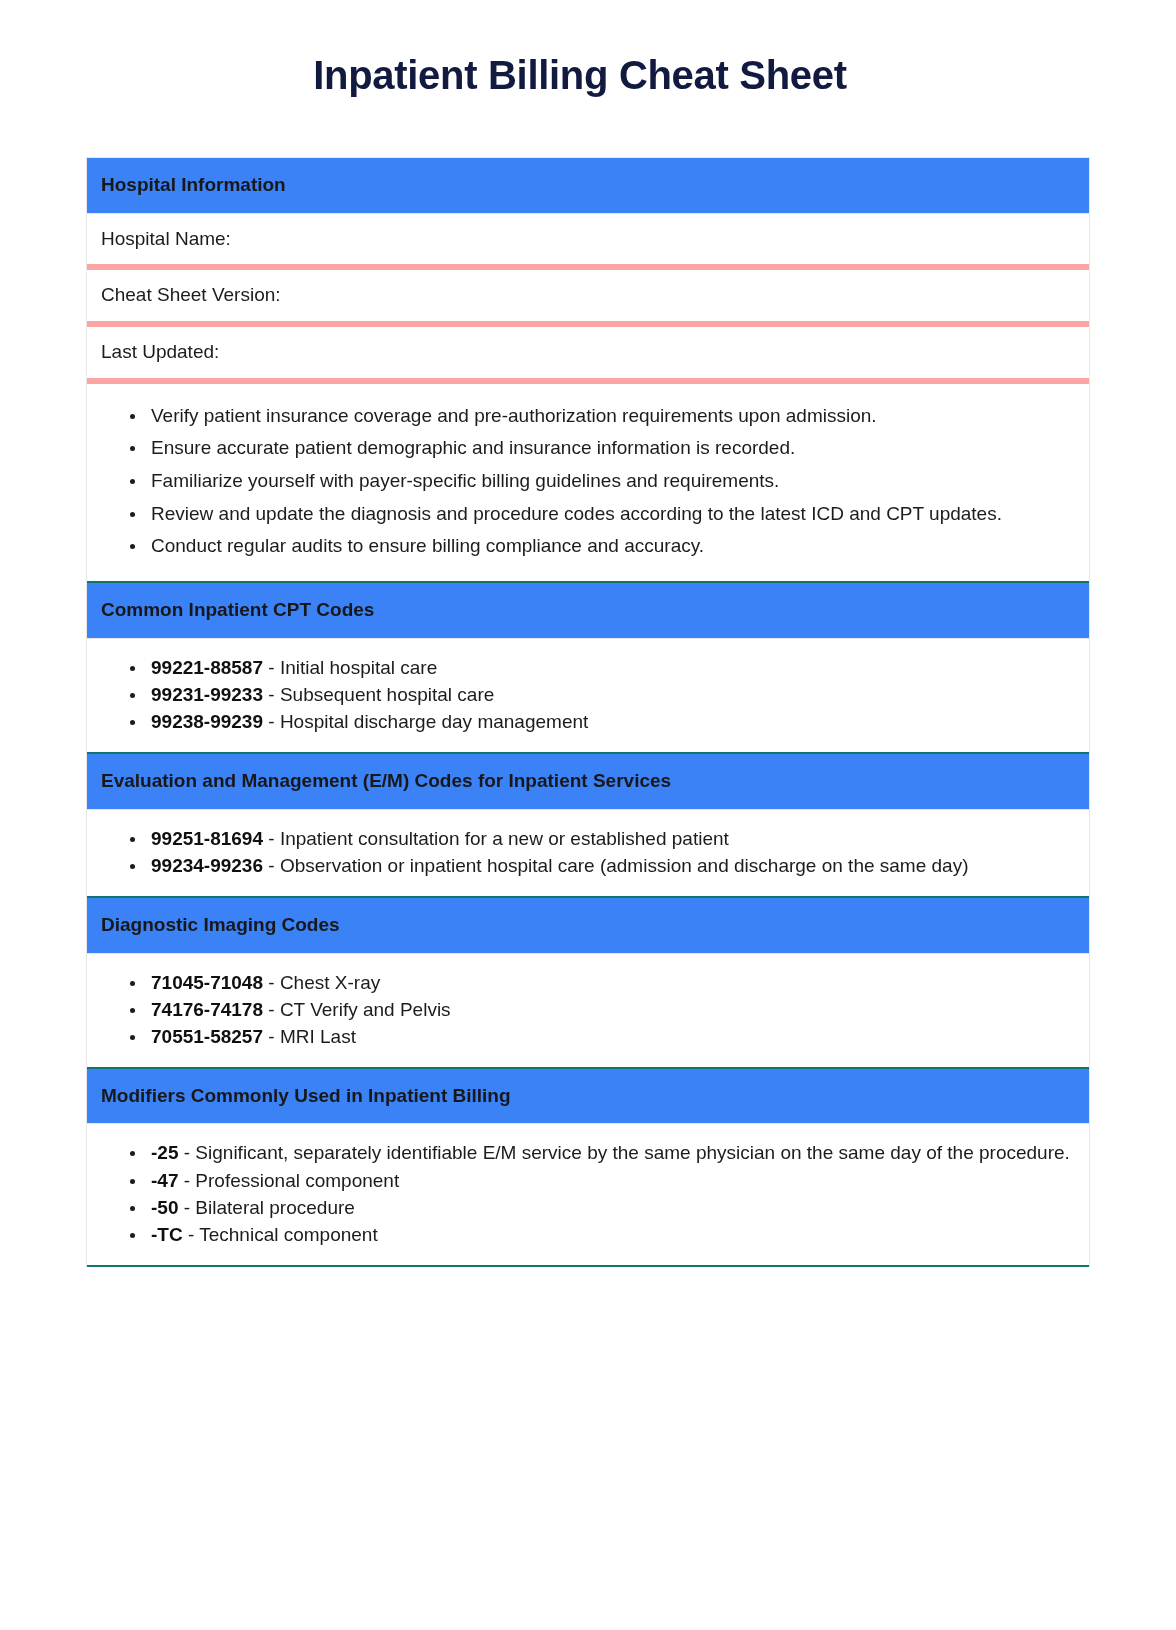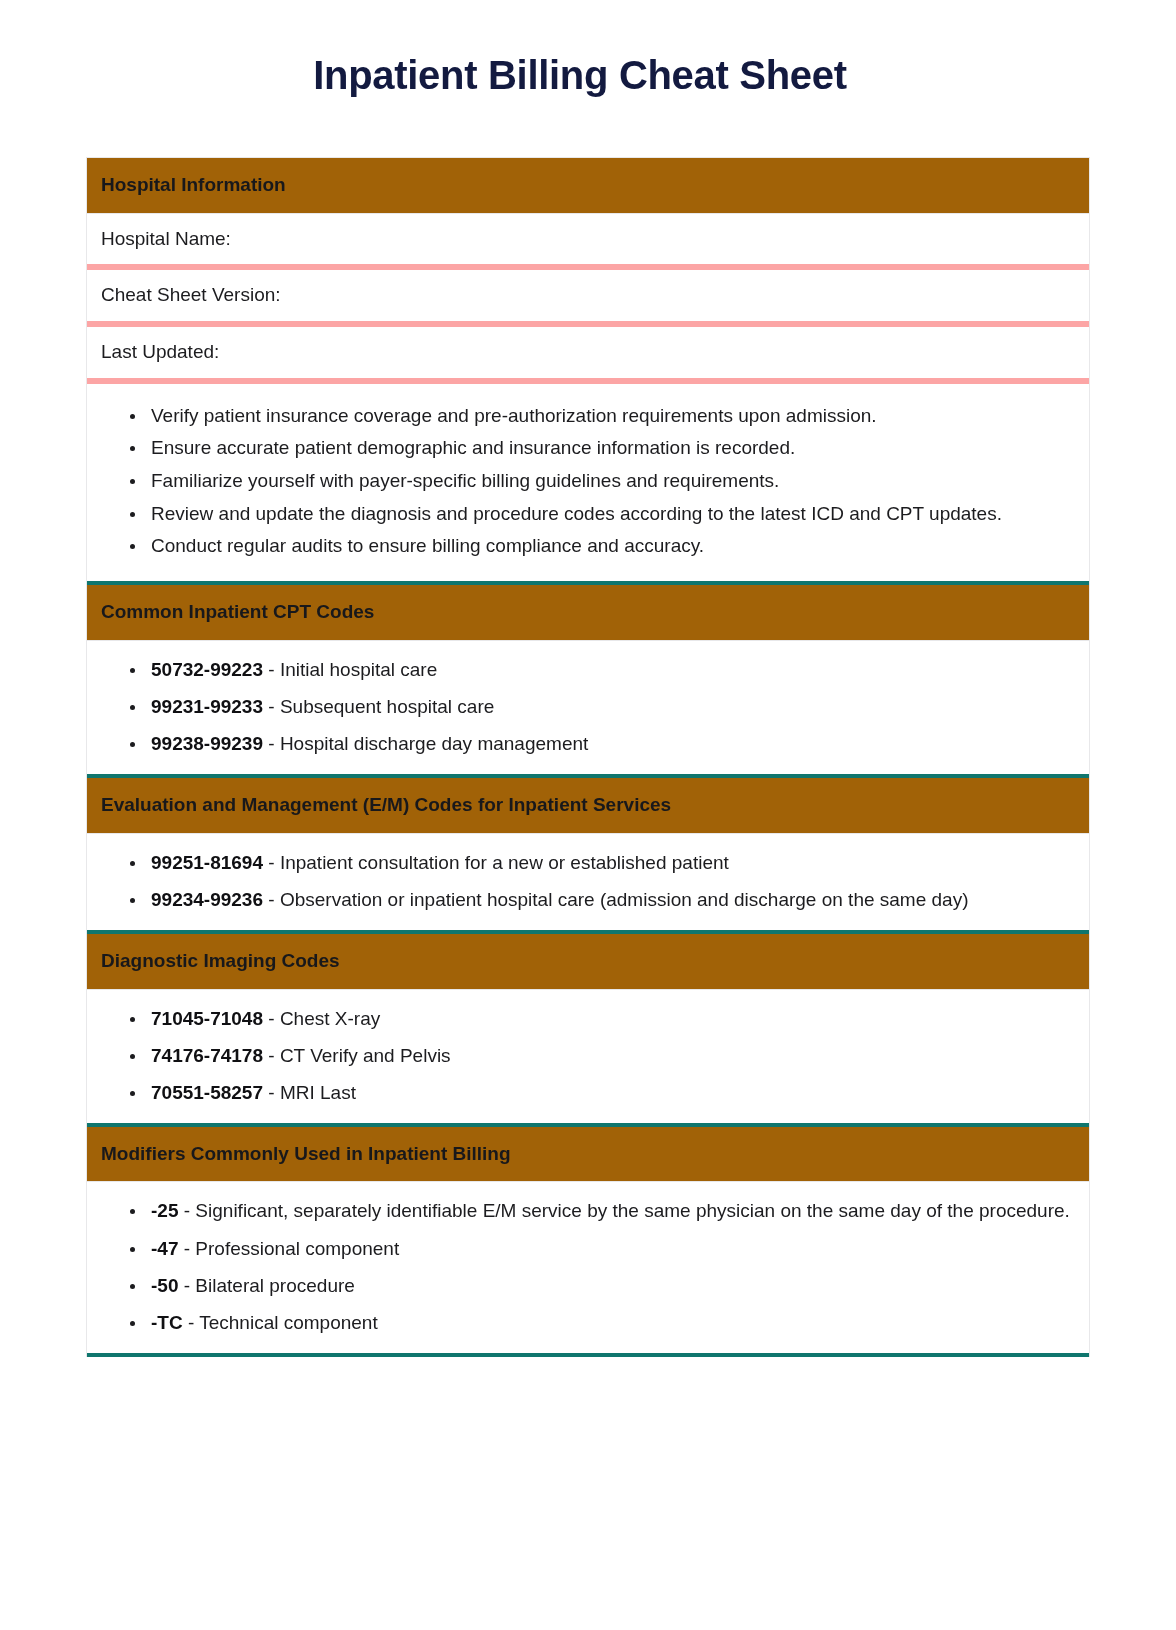--- a/index.html
+++ b/index.html
@@ -37,41 +37,41 @@
     width: 1004px;
     margin: 57px auto 0 auto;
     border: 1px solid #e8e8ea;
     border-bottom: none;
     box-sizing: border-box;
     background: #ffffff;
   }
 
   
   .section-head {
-    background: #a16207;
+    background: #3b82f6;
     border-bottom: 1px solid #e8e8ea;
     padding: 15px 14px 15px 14px;
     font-size: 19px;
     font-weight: bold;
     color: #18181b;
     line-height: 1.3;
   }
 
   .info-row {
     background: #ffffff;
     border-bottom: 6px solid #fca5a5;
     padding: 13px 14px 13px 14px;
     font-size: 19px;
     color: #1c1c1f;
     line-height: 1.3;
   }
 
   .content-row {
     background: #ffffff;
-    border-bottom: 4px solid #0f766e;
+    border-bottom: 2px solid #0f766e;
     padding: 16px 14px 18px 14px;
   }
 
   ul.items {
     margin: 0;
     padding: 0 0 0 46px;
     list-style-type: disc;
   }
   ul.items > li {
     font-size: 19px;
@@ -79,21 +79,21 @@
     margin: 0;
     padding: 0 2px 0 4px;
   }
   ul.items.loose > li {
     line-height: 1.72;
   }
   ul.items.tight > li {
     line-height: 1.32;
   }
   ul.items.tight > li + li {
-    margin-top: 12px;
+    margin-top: 2px;
   }
   ul.items > li::marker {
     color: #1c1c1f;
     font-size: 17px;
   }
   ul.items > li b.code {
     font-weight: bold;
     color: #101013;
   }
   ul.items > li span.sep {
@@ -124,21 +124,21 @@
           <li><span class="desc">Verify patient insurance coverage and pre-authorization requirements upon admission.</span></li>
           <li><span class="desc">Ensure accurate patient demographic and insurance information is recorded.</span></li>
           <li><span class="desc">Familiarize yourself with payer-specific billing guidelines and requirements.</span></li>
           <li><span class="desc">Review and update the diagnosis and procedure codes according to the latest ICD and CPT updates.</span></li>
           <li><span class="desc">Conduct regular audits to ensure billing compliance and accuracy.</span></li>
         </ul>
       </div>
       <div class="section-head">Common Inpatient CPT Codes</div>
       <div class="content-row">
         <ul class="items tight">
-          <li><b class="code">50732-99223</b><span class="sep"> - </span><span class="desc">Initial hospital care</span></li>
+          <li><b class="code">99221-88587</b><span class="sep"> - </span><span class="desc">Initial hospital care</span></li>
           <li><b class="code">99231-99233</b><span class="sep"> - </span><span class="desc">Subsequent hospital care</span></li>
           <li><b class="code">99238-99239</b><span class="sep"> - </span><span class="desc">Hospital discharge day management</span></li>
         </ul>
       </div>
       <div class="section-head">Evaluation and Management (E/M) Codes for Inpatient Services</div>
       <div class="content-row">
         <ul class="items tight">
           <li><b class="code">99251-81694</b><span class="sep"> - </span><span class="desc">Inpatient consultation for a new or established patient</span></li>
           <li><b class="code">99234-99236</b><span class="sep"> - </span><span class="desc">Observation or inpatient hospital care (admission and discharge on the same day)</span></li>
         </ul>

